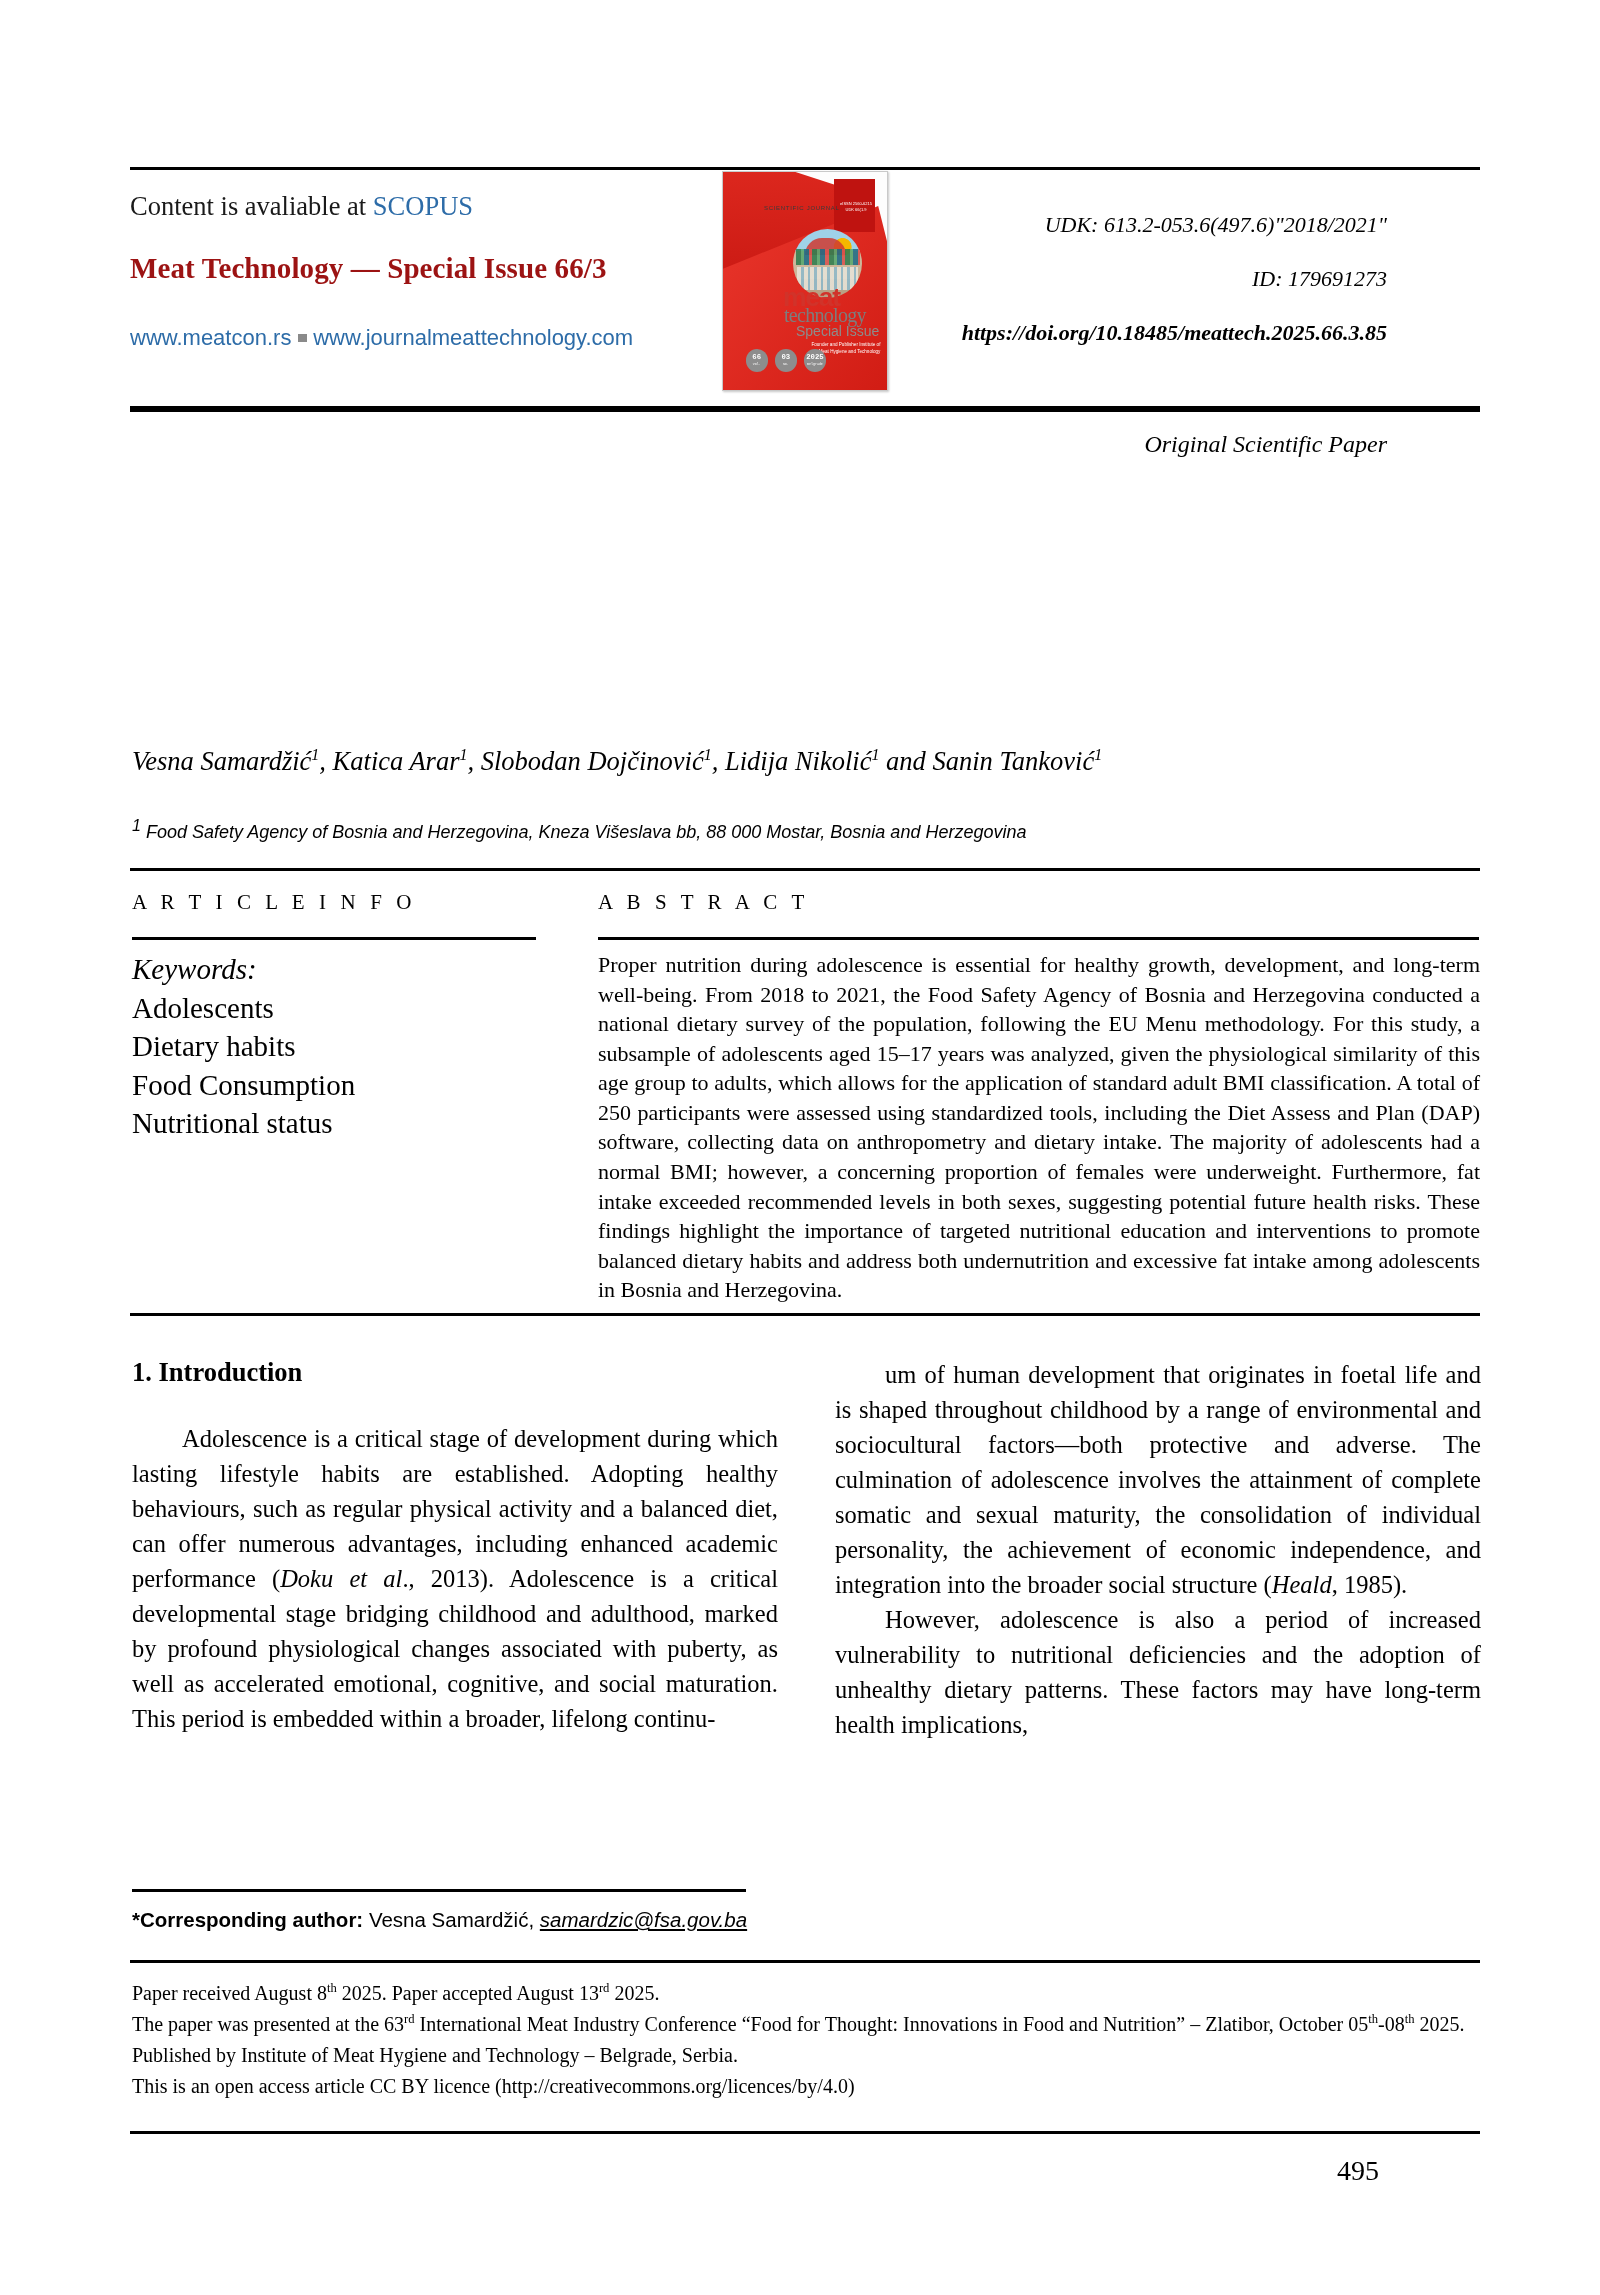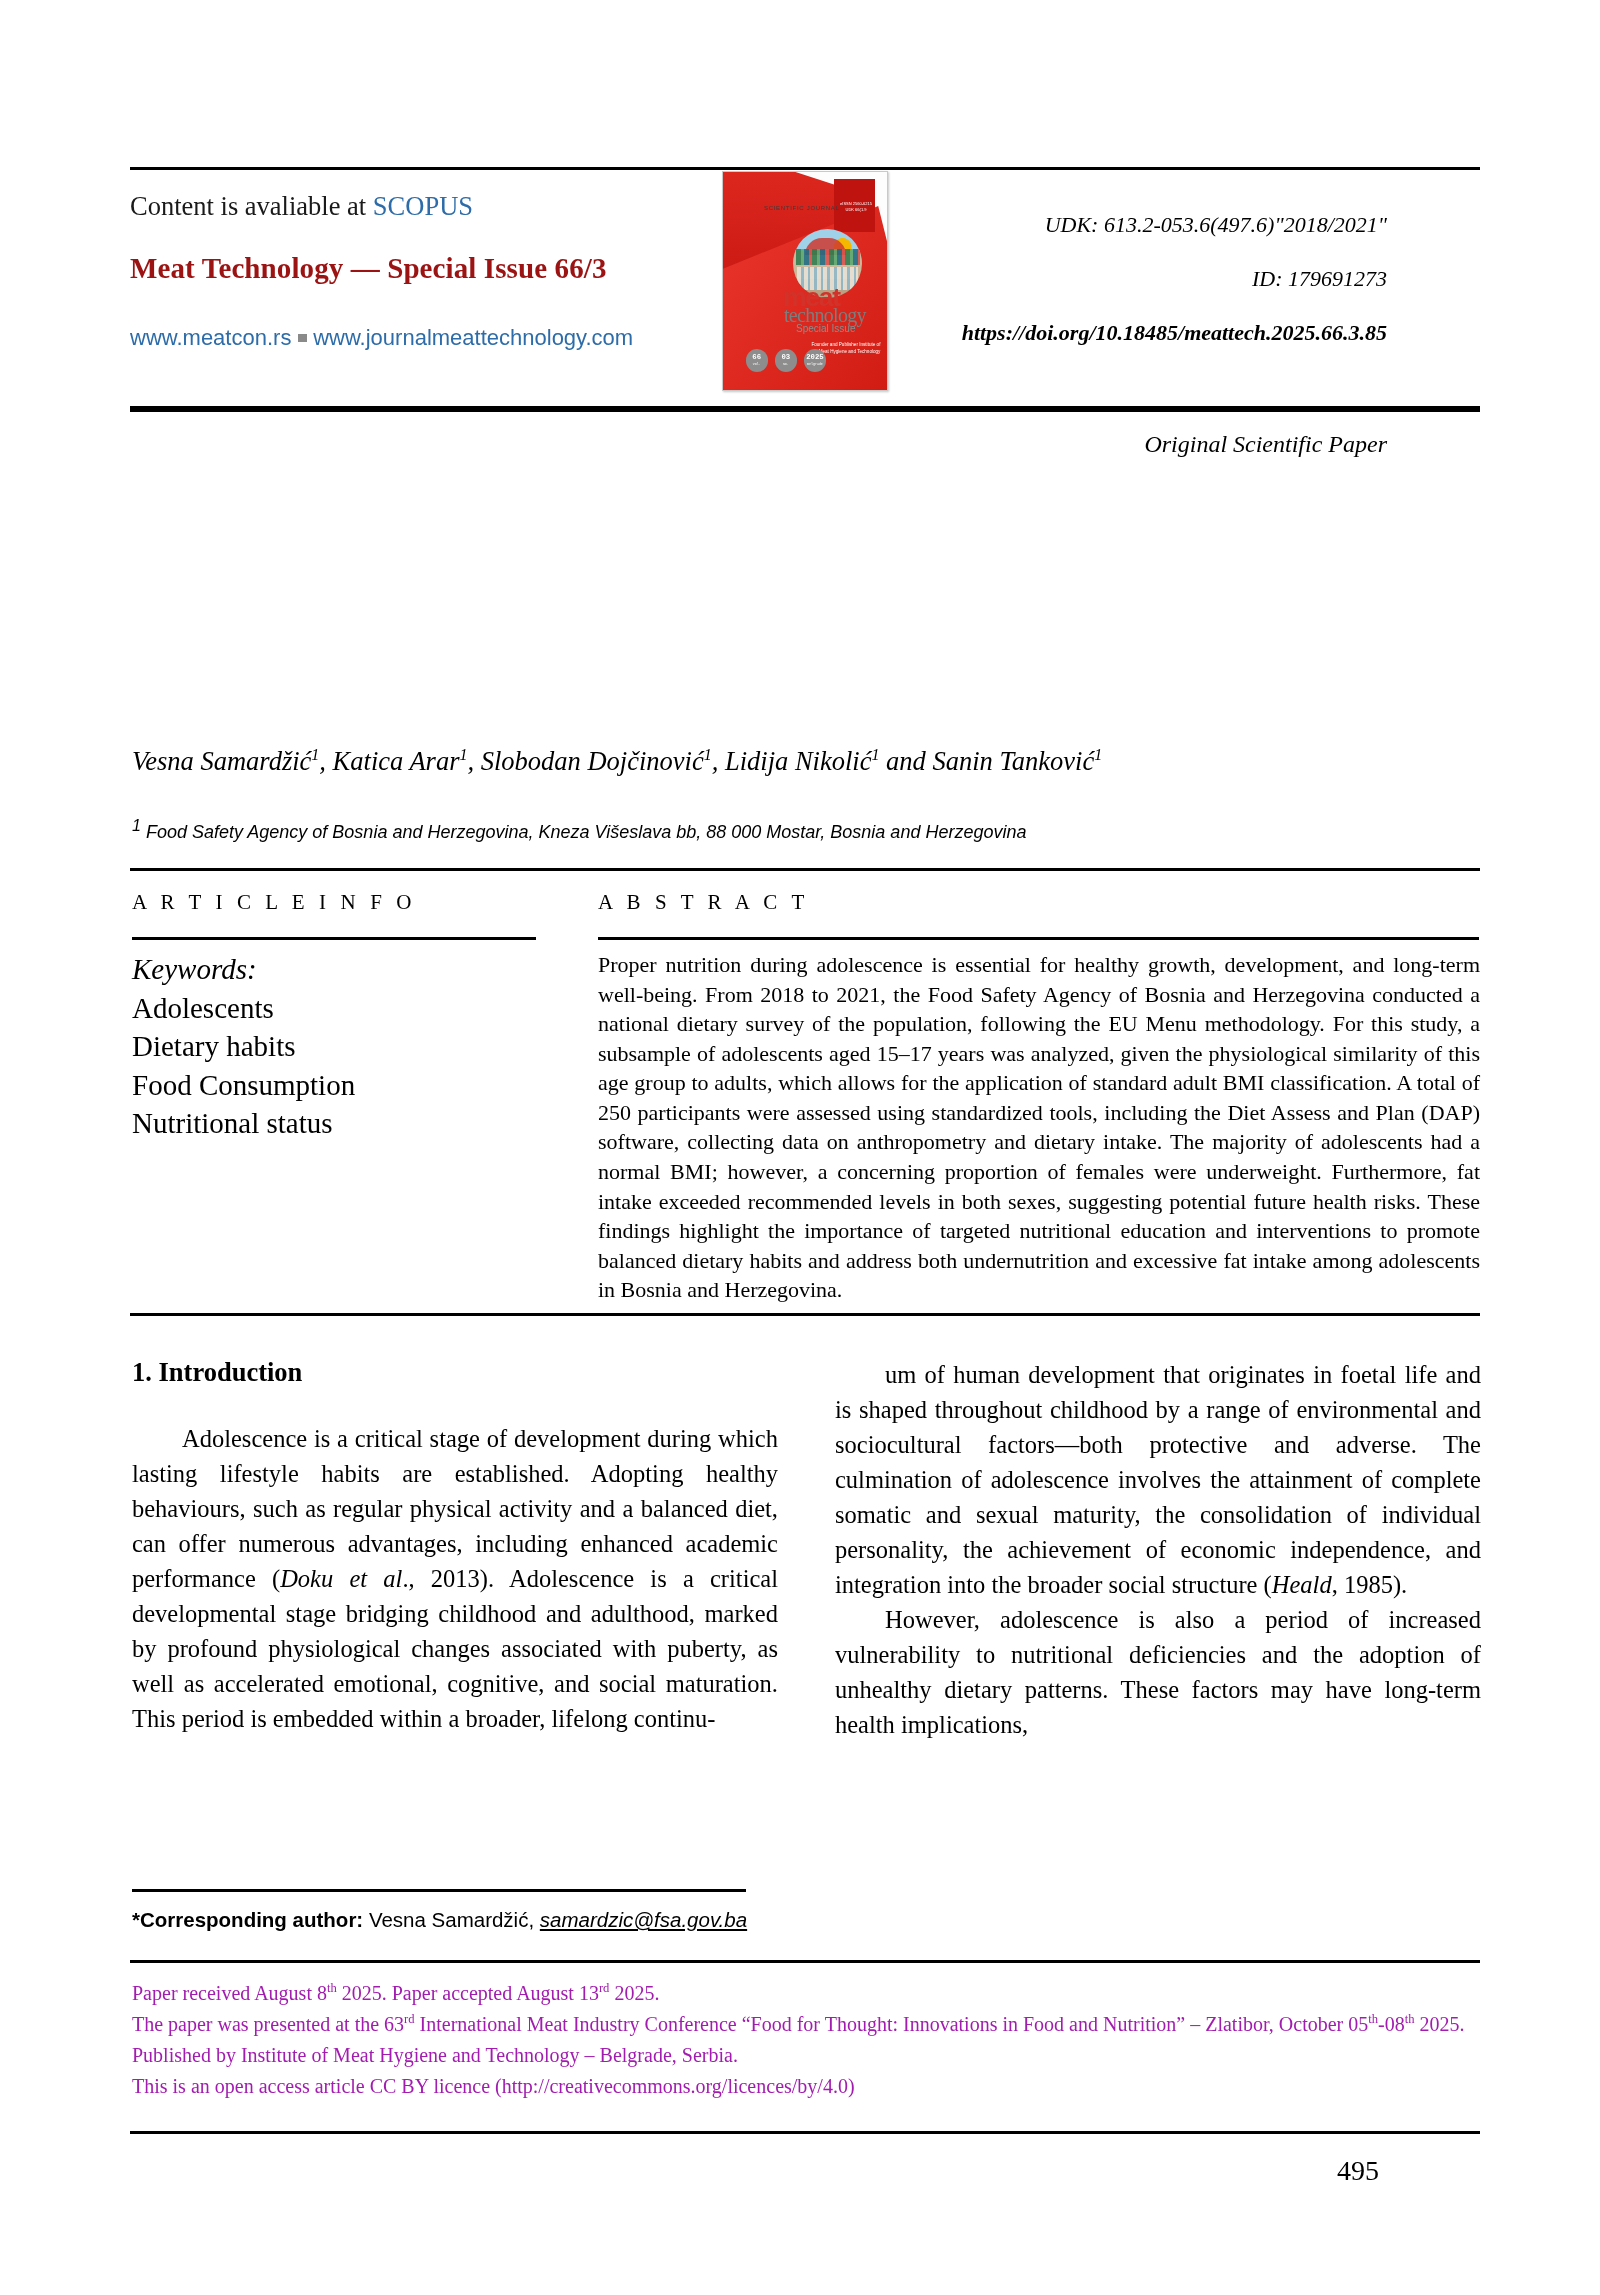--- a/index.html
+++ b/index.html
@@ -165,21 +165,21 @@
     left: 61px; top: 132px;
     font-family: Liberation Serif, serif;
     font-size: 20px;
     color: #7d7d7d;
     letter-spacing: -0.7px;
   }
   .cover-special {
     position: absolute;
     left: 73px; top: 151px;
     font-family: "Liberation Sans", sans-serif;
-    font-size: 10px;
+    font-size: 14px;
     color: #8c8c8c;
     text-align: right;
   }
   .cover-founder {
     position: absolute;
     right: 6.6px; top: 169px;
     width: 79px;
     text-align: right;
     font-family: "Liberation Sans", sans-serif;
     font-size: 4.6px;
@@ -336,21 +336,21 @@
   #corresponding .email { font-style: italic; text-decoration: underline; }
 
   #pubinfo-rule { top: 1960px; left: 130px; width: 1350px; height: 2.6px; }
   #pubinfo {
     position: absolute;
     left: 132px;
     top: 1978px;
     width: 1350px;
     font-size: 20px;
     line-height: 1.55;
-    color: #a21caf;
+    color: #000000;
   }
   #pubinfo sup { font-size: 12.6px; vertical-align: super; }
 
   #bottom-rule { top: 2131px; left: 130px; width: 1350px; height: 2.6px; }
   #page-number {
     position: absolute;
     right: 130px;
     top: 2155px;
     font-size: 28px;
   }

